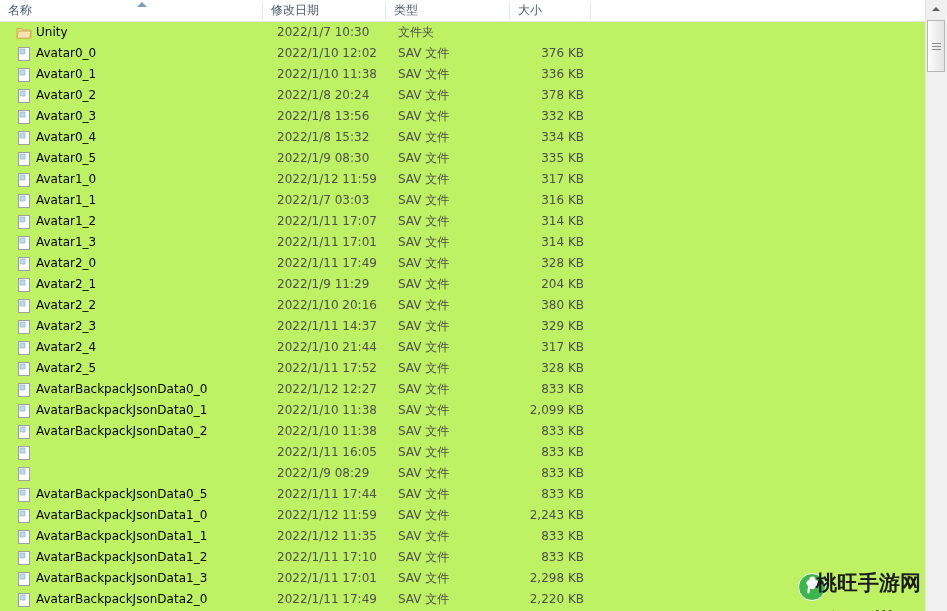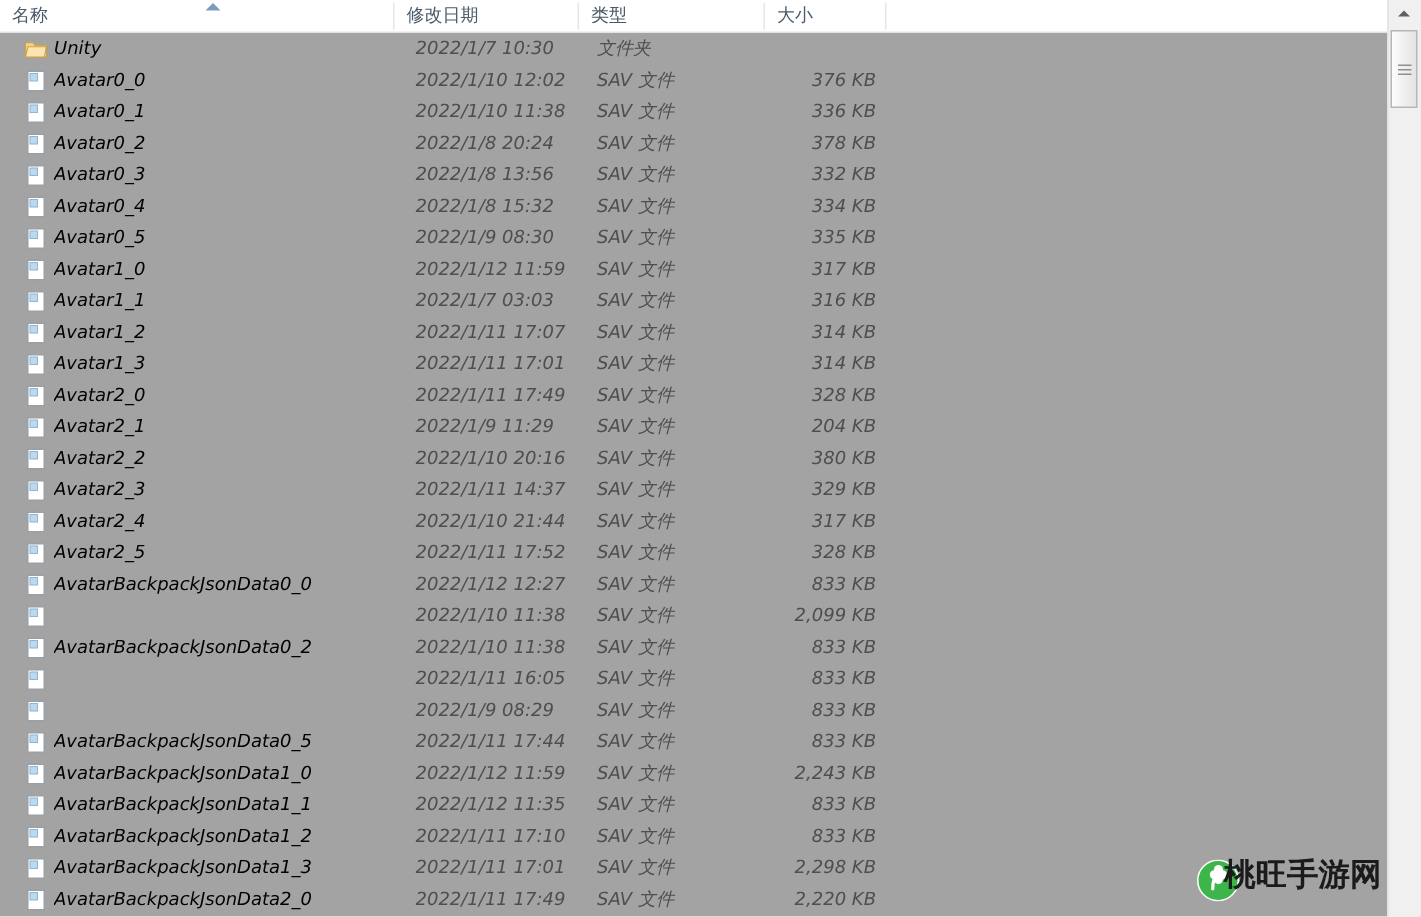--- a/index.html
+++ b/index.html
@@ -26,21 +26,21 @@
     display: flex;
     flex-direction: row;
     background: #ffffff;
   }
 
   #list-area {
     position: relative;
     width: 925px;
     height: 611px;
     overflow: hidden;
-    background: #a3a3a3;
+    background: #bef264;
   }
 
   
   #col-header {
     position: relative;
     height: 22px;
     background: #ffffff;
     border-bottom: 1px solid #e3e3e3;
     box-sizing: border-box;
   }
@@ -71,21 +71,20 @@
     top: 2px;
     width: 0; height: 0;
     border-left: 5px solid transparent;
     border-right: 5px solid transparent;
     border-bottom: 5px solid #7c9cbb;
   }
 
   
   #rows {
     position: relative;
-    font-style: italic;
   }
   .row {
     position: relative;
     height: 21px;
     line-height: 21px;
     white-space: nowrap;
     cursor: default;
   }
   .cell {
     position: absolute;
@@ -447,20 +446,21 @@
           <div class="cell c-type">SAV 文件</div>
           <div class="cell c-size">833 KB</div>
         </div>
         <div class="row">
           <div class="icon-wrap">
             <svg width="16" height="16" viewBox="0 0 16 16">
               <rect x="2.5" y="1.5" width="11" height="13" fill="#ffffff" stroke="#9aa0a6" stroke-width="1"></rect>
               <rect x="4" y="3" width="5" height="5" fill="#bcd9ee" stroke="#8fb6d2" stroke-width="0.7"></rect>
             </svg>
           </div>
+          <div class="cell c-name">AvatarBackpackJsonData0_1</div>
           <div class="cell c-date">2022/1/10 11:38</div>
           <div class="cell c-type">SAV 文件</div>
           <div class="cell c-size">2,099 KB</div>
         </div>
         <div class="row">
           <div class="icon-wrap">
             <svg width="16" height="16" viewBox="0 0 16 16">
               <rect x="2.5" y="1.5" width="11" height="13" fill="#ffffff" stroke="#9aa0a6" stroke-width="1"></rect>
               <rect x="4" y="3" width="5" height="5" fill="#bcd9ee" stroke="#8fb6d2" stroke-width="0.7"></rect>
             </svg>

